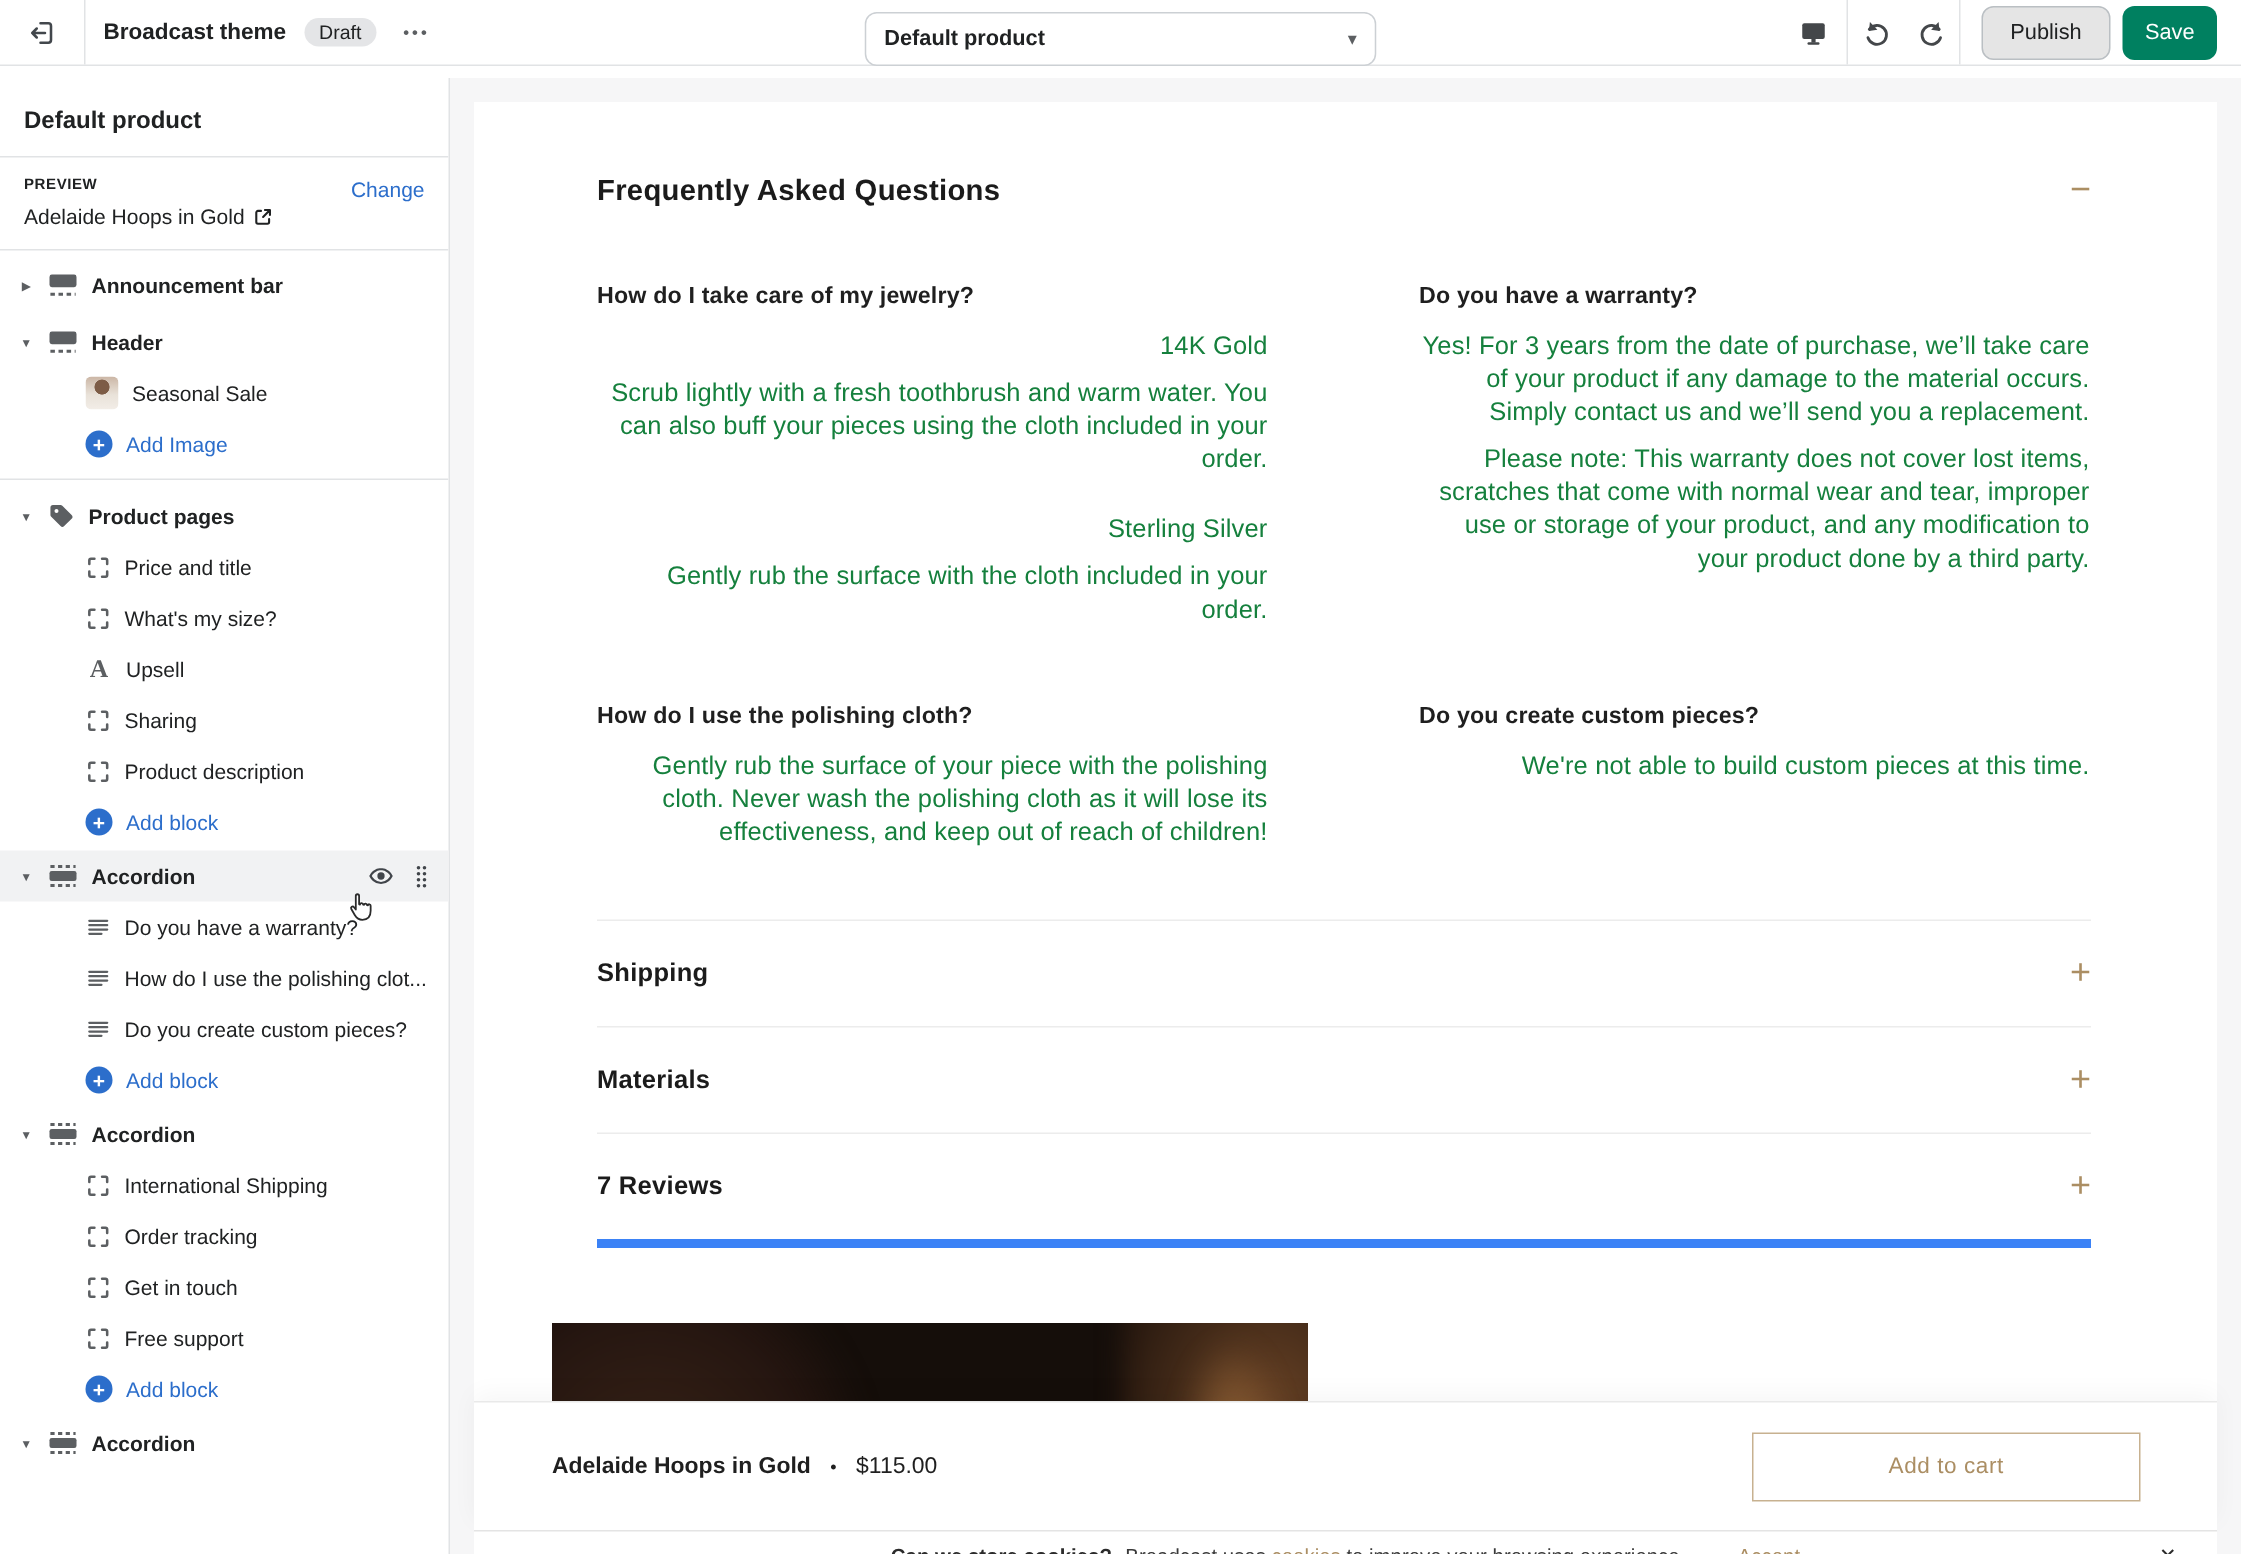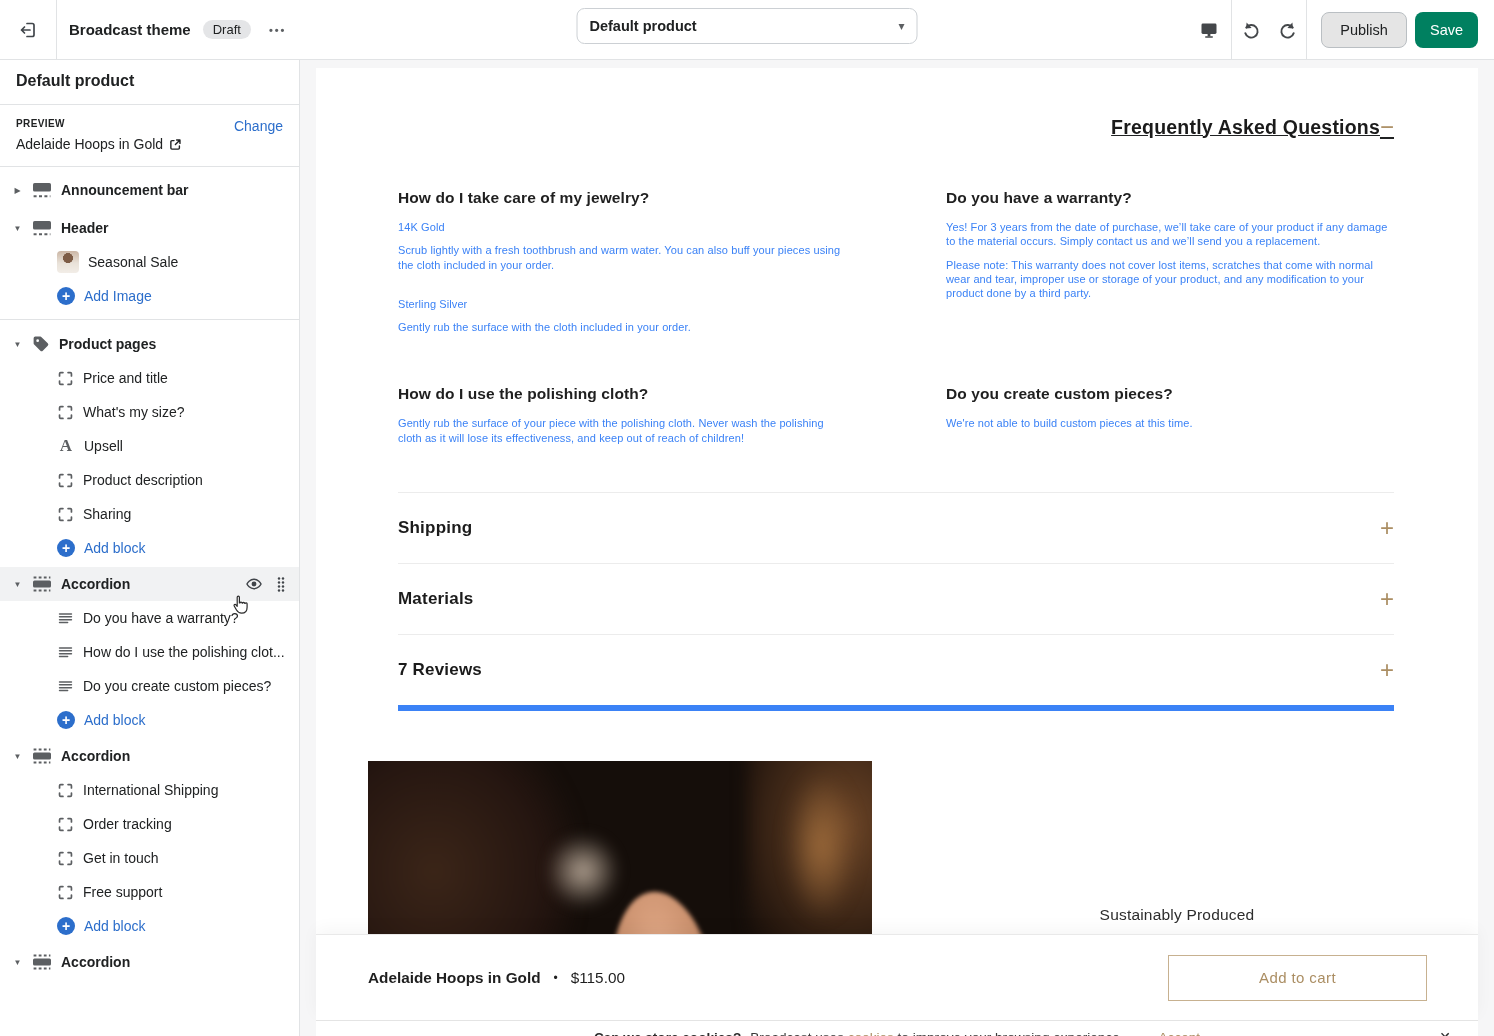--- a/index.html
+++ b/index.html
@@ -1,21 +1,21 @@
 <!DOCTYPE html>
 <html style="--accent-green: #008060; --link-blue: #2c6ecb; --theme-gold: #ab8e63;"><head>
 <meta charset="utf-8">
 <style>
   * { margin:0; padding:0; box-sizing:border-box; }
   html,body { width:1494px; height:1036px; overflow:hidden; }
   body { font-family:"Liberation Sans","DejaVu Sans",sans-serif; background:#fff; color:#202223; position:relative; }
   .app { position:absolute; inset:0; }
 
   
-  .topbar { position:absolute; top:0; left:0; right:0; height:60px; background:#fff; border-bottom:1px solid #e1e3e5; display:flex; align-items:center; z-index:40; }
+  .topbar { position:absolute; top:0; left:0; right:0; height:44px; background:#fff; border-bottom:1px solid #e1e3e5; display:flex; align-items:center; z-index:40; }
   .tb-exit { width:57px; height:100%; display:flex; align-items:center; justify-content:center; border-right:1px solid #e1e3e5; color:#42474c; cursor:pointer; }
   .tb-title { margin-left:12px; font-size:15px; font-weight:700; color:#202223; }
   .pill { margin-left:12px; background:#e4e5e7; color:#202223; font-size:13px; padding:2px 10px; border-radius:10px; }
   .tb-more { margin-left:18px; color:#5c5f62; font-size:11px; letter-spacing:2px; cursor:pointer; font-weight:700; }
   .tb-select { position:absolute; left:50%; transform:translateX(-50%); top:8px; width:341px; height:36px; border:1px solid #ccd0d4; border-radius:8px; background:#fff; display:flex; align-items:center; justify-content:space-between; padding:0 12px; cursor:pointer; }
   .tb-select .val { font-size:14.5px; font-weight:600; color:#202223; }
   .tb-select .caret { color:#5c5f62; font-size:12px; }
   .tb-right { margin-left:auto; height:100%; display:flex; align-items:center; }
   .tb-vdiv { width:1px; height:100%; background:#e1e3e5; }
   .ico-btn { width:44px; height:100%; display:flex; align-items:center; justify-content:center; color:#44474a; cursor:pointer; }
@@ -45,26 +45,26 @@
   .thumb { width:22px; height:22px; border-radius:4px; flex:none;
     background: radial-gradient(circle at 50% 32%, #7d5c46 0 26%, rgba(0,0,0,0) 28%),
                 linear-gradient(180deg,#cbb6a5 0%, #e9e2d9 55%, #f2ede7 100%); }
   .upsell-a { width:18px; text-align:center; font-family:"Liberation Serif","DejaVu Serif",serif; font-weight:700; font-size:17px; color:#5c5f62; flex:none; }
   .sb-div2 { height:1px; background:#e1e3e5; margin:6px 0 7px; }
 
   
   .canvas { position:absolute; top:52px; left:300px; right:0; bottom:0; background:#f6f6f7; overflow:hidden; }
   .page { position:absolute; top:16px; left:16px; width:1162px; height:1120px; background:#fff; font-family:"Liberation Sans","DejaVu Sans",sans-serif; }
   .faq { padding:47px 84px 0 82px; }
-  .faq-head { display:flex; align-items:center; justify-content:flex-end;text-decoration:underline; }
+  .faq-head { display:flex; align-items:center; justify-content:space-between; }
   .faq-head h2 { font-size:19.5px; font-weight:700; color:#1b1b1b; letter-spacing:.2px; }
   .pm { color:var(--theme-gold,#b0946c); font-size:24px; font-weight:300; line-height:1; cursor:pointer; }
   .qa-grid { display:grid; grid-template-columns:447px 447px; column-gap:101px; row-gap:42px; margin-top:50px; }
   .qa h3 { font-size:15.5px; font-weight:700; color:#1f1f1f; margin-bottom:13px; letter-spacing:.1px; }
-  .qa p { font-size:11px; line-height:1.3; color:#3b82f6; margin-bottom:9px; letter-spacing:.1px; }
+  .qa p { font-size:17px; line-height:1.3; color:#15803d; margin-bottom:9px; letter-spacing:.1px;text-align:right; }
   .qa .pgap { margin-top:25px; }
   .acc-rows { margin:38px 84px 0 82px; border-bottom:6px solid #3b82f6; }
   .acc-row { height:71px; display:flex; align-items:center; justify-content:space-between; border-top:1px solid #ececec; cursor:pointer; }
   .acc-row .rl { font-size:17px; font-weight:700; color:#1b1b1b; letter-spacing:.2px; }
   .media { position:relative; height:330px; margin-top:50px; }
   .photo { position:absolute; left:52px; top:0; width:504px; height:250px; background:#150e0a; overflow:hidden; }
   .ph { position:absolute; }
   .caption { position:absolute; left:581px; width:560px; top:145px; text-align:center; font-size:15.5px; color:#2d2d2d; letter-spacing:.2px; }
 
   
@@ -237,33 +237,33 @@
 
       <div class="trow child">
         <span class="s-ico">
           <svg width="17" height="17" viewBox="0 0 20 20" fill="none" stroke="currentColor" stroke-width="2" stroke-linecap="round">
               <path d="M3 7V4.3A1.3 1.3 0 0 1 4.3 3H7"></path>
               <path d="M13 3h2.7A1.3 1.3 0 0 1 17 4.3V7"></path>
               <path d="M17 13v2.7a1.3 1.3 0 0 1-1.3 1.3H13"></path>
               <path d="M7 17H4.3A1.3 1.3 0 0 1 3 15.7V13"></path>
             </svg>
         </span>
+        <span>Sharing</span>
+      </div>
+
+      <div class="trow child">
+        <span class="s-ico">
+          <svg width="17" height="17" viewBox="0 0 20 20" fill="none" stroke="currentColor" stroke-width="2" stroke-linecap="round">
+              <path d="M3 7V4.3A1.3 1.3 0 0 1 4.3 3H7"></path>
+              <path d="M13 3h2.7A1.3 1.3 0 0 1 17 4.3V7"></path>
+              <path d="M17 13v2.7a1.3 1.3 0 0 1-1.3 1.3H13"></path>
+              <path d="M7 17H4.3A1.3 1.3 0 0 1 3 15.7V13"></path>
+            </svg>
+        </span>
         <span>Product description</span>
-      </div>
-
-      <div class="trow child">
-        <span class="s-ico">
-          <svg width="17" height="17" viewBox="0 0 20 20" fill="none" stroke="currentColor" stroke-width="2" stroke-linecap="round">
-              <path d="M3 7V4.3A1.3 1.3 0 0 1 4.3 3H7"></path>
-              <path d="M13 3h2.7A1.3 1.3 0 0 1 17 4.3V7"></path>
-              <path d="M17 13v2.7a1.3 1.3 0 0 1-1.3 1.3H13"></path>
-              <path d="M7 17H4.3A1.3 1.3 0 0 1 3 15.7V13"></path>
-            </svg>
-        </span>
-        <span>Sharing</span>
       </div>
 
       <div class="trow child">
         <span class="plus-circle">+</span>
         <span class="addlab">Add block</span>
       </div>
 
       <div class="trow sect sel" style="margin-top:2px;">
         <span class="tri">▼</span>
         <span class="s-ico">

